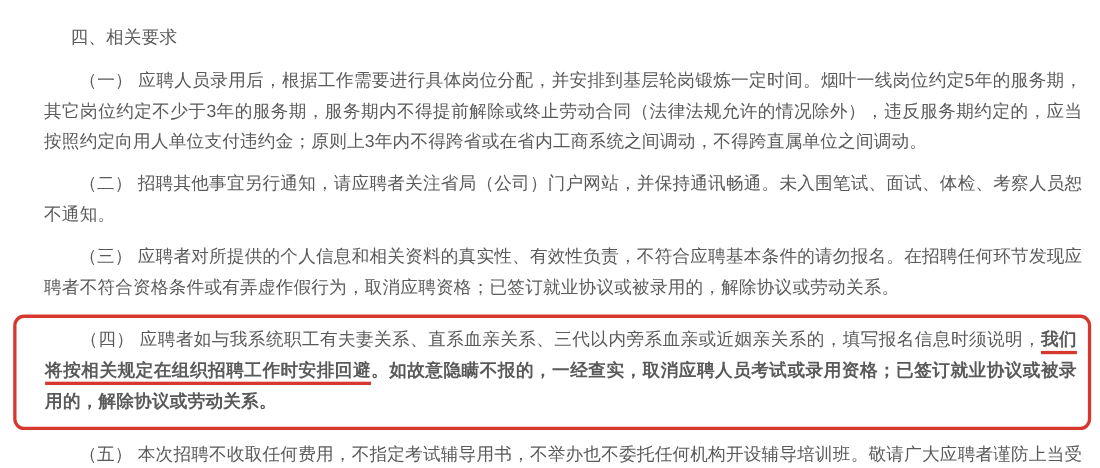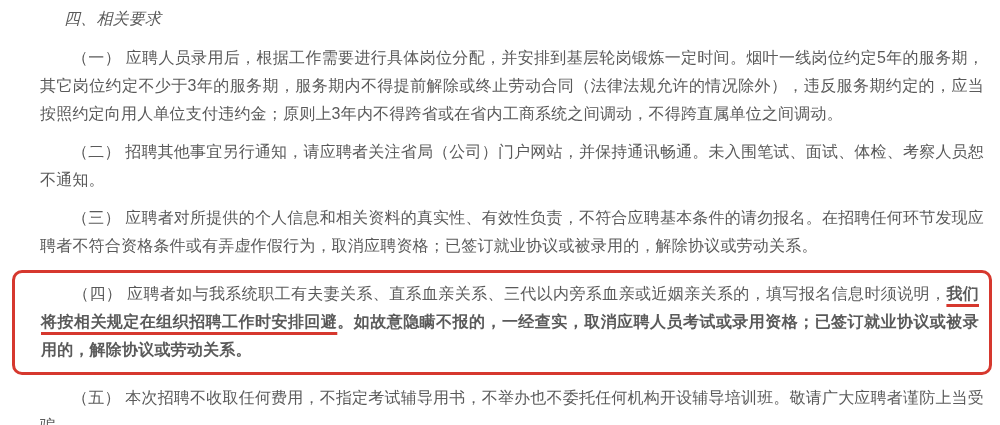--- a/index.html
+++ b/index.html
@@ -21,23 +21,22 @@
     color: var(--text-color);
   }
   .doc {
     padding: 5px 16px 0 40px;
     font-size: 16px;
     line-height: 28px;
     text-align: justify;
     letter-spacing: 0.2px;
   }
   .title {
-    margin: 0 0 11px 0;
+    margin: 16px 0 11px 0;
     text-indent: 1.5em;
-    font-style: italic;
   }
   .para {
     margin: 0 0 10px 0;
     text-indent: 2em;
   }
   .bold { font-weight: bold; }
   .underline-red {
     text-decoration: underline;
     text-decoration-color: var(--accent-red);
     text-decoration-thickness: 2.5px;

